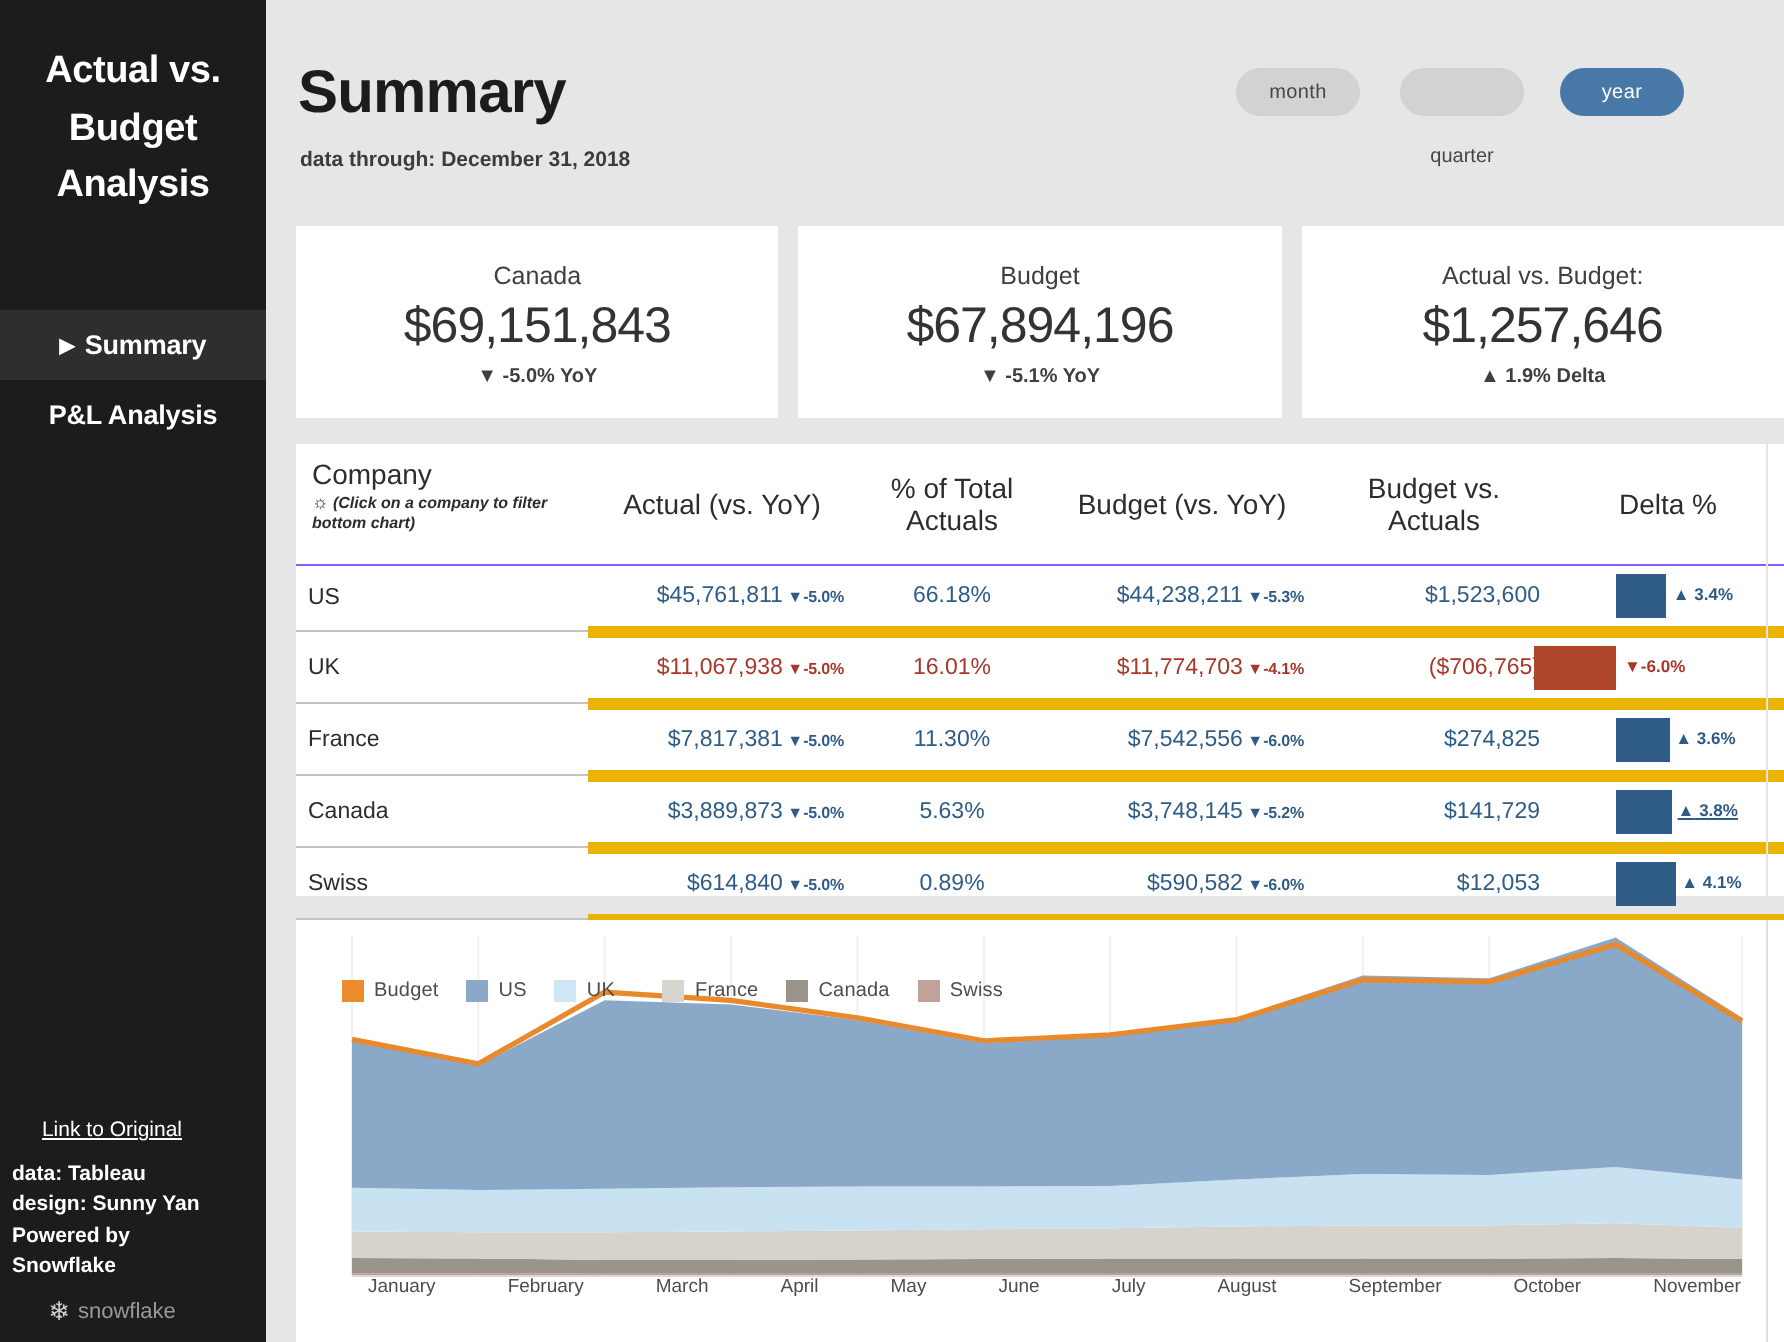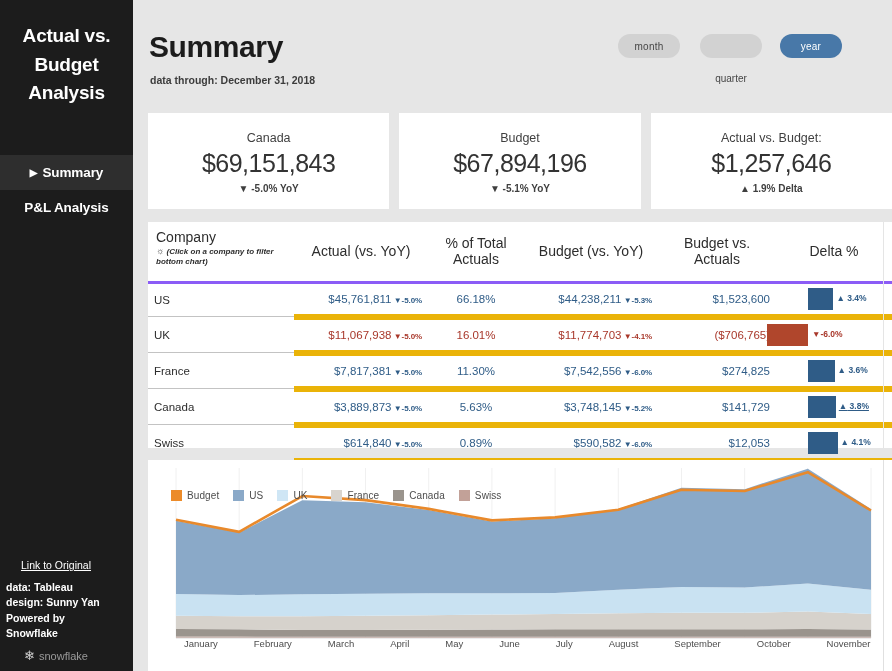--- a/index.html
+++ b/index.html
@@ -179,21 +179,21 @@
   #tbl col.c-budget  { width: 134px; }
   #tbl col.c-bva     { width: 118px; }
   #tbl col.c-delta   { width: 116px; }
 
   #tbl thead th {
     height: 60px;
     vertical-align: middle;
     font-size: 14px;
     font-weight: normal;
     color: #2d2d2d;
-    border-bottom: 3px solid #8b5cf6;
+    border-bottom: 1px solid #8b5cf6;
     padding: 0 6px;
   }
   #tbl thead th.h-company { text-align: left; padding-left: 8px; vertical-align: top; padding-top: 7px; }
   #tbl thead th.h-center  { text-align: center; }
   .hint {
     display: block;
     font-size: 8px;
     font-style: italic;
     font-weight: bold;
     color: #2d2d2d;

